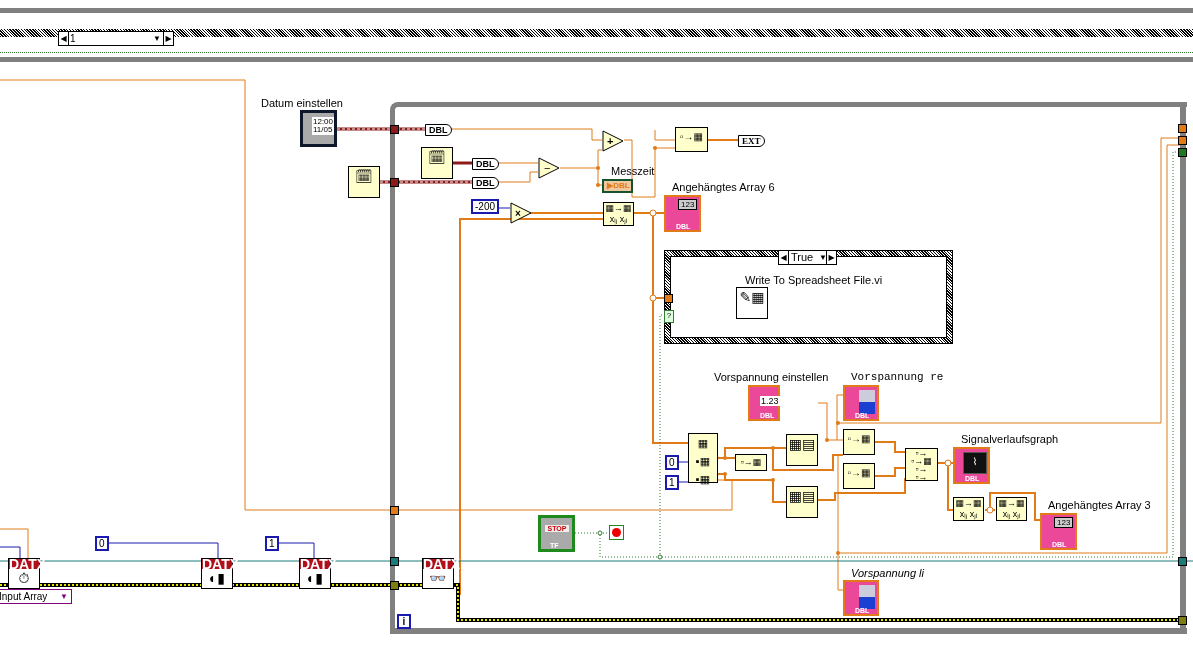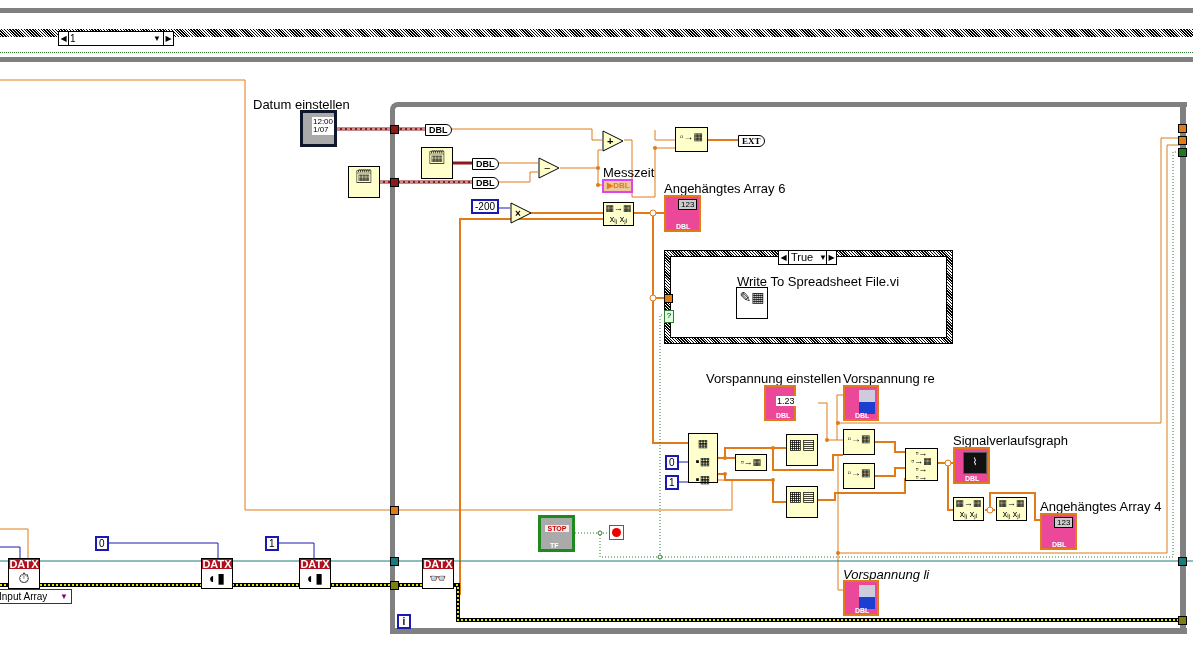--- a/index.html
+++ b/index.html
@@ -4,28 +4,28 @@
 <style>
   html, body { margin: 0; padding: 0; }
   body { width: 1193px; height: 645px; background: #ffffff; position: relative; overflow: hidden; font-family: "Liberation Sans", sans-serif; font-size: 11px; color: #000; }
   .abs { position: absolute; }
   .hbar { position: absolute; left: 0; width: 1193px; background: #808080; }
   .hatch { background-image: repeating-linear-gradient(45deg, #000 0 1px, #fff 1px 2px); }
   .seq-frame { position:absolute; left:0; top:29px; width:1193px; height:8px; }
   .dotted-green { position:absolute; border-top: 1px dotted #2e7d32; }
   .sel { position:absolute; background:#fff; border:1px solid #000; height:13px; font-size:10px; line-height:13px; }
   .sel .arrowbox { position:absolute; top:-1px; width:9px; height:13px; border:1px solid #000; background:#fff; font-size:8px; text-align:center; line-height:13px;}
-  .label { position:absolute; font-size:13px; white-space:nowrap; }
+  .label { position:absolute; font-size:11px; white-space:nowrap;margin-left:8px; }
   .node { position:absolute; background:#ffffcc; border:1px solid #000; box-sizing:border-box; }
   .ctrl-orange { position:absolute; background:#ec4899; border:2px solid #e07b18; box-sizing:border-box; }
   .const-blue { position:absolute; border:2px solid #1a1ab0; background:#fff; font-size:10px; line-height:11px; padding:0 2px; box-sizing:border-box; }
   .dbl { position:absolute; font-size:9px; font-weight:bold; border:1px solid #000; border-radius:0 6px 6px 0; background:#fff; padding:0 3px; line-height:10px; }
   .tunnel { position:absolute; width:9px; height:9px; border:1px solid #000; box-sizing:border-box; }
   .datx { position:absolute; width:32px; height:31px; border:1px solid #000; background:#fff; box-sizing:border-box; }
-  .datx .hdr { background:#b0101b; color:#fff; font-size:11px; font-weight:bold; text-align:center; line-height:10px; height:10px; }
+  .datx .hdr { background:#b0101b; color:#fff; font-size:14px; font-weight:bold; text-align:center; line-height:10px; height:10px; }
   .iconglyph { font-size:14px; text-align:center; line-height:18px; }
   svg.wires { position:absolute; left:0; top:0; }
 </style>
 </head>
 <body>
 
 <div class="hbar" style="top:8px;height:5px;"></div>
 <div class="seq-frame hatch"></div>
 <div class="sel" style="left:58px;top:31px;width:113px;">
   <span class="arrowbox" style="left:-1px;">◀</span>
@@ -129,21 +129,21 @@
 <div class="tunnel" style="left:1178px;top:124px;background:#e07b18;"></div>
 <div class="tunnel" style="left:1178px;top:136px;background:#e07b18;"></div>
 <div class="tunnel" style="left:1178px;top:148px;background:#1e7a1e;"></div>
 <div class="tunnel" style="left:1178px;top:557px;background:#1b7a7a;"></div>
 <div class="tunnel" style="left:1178px;top:616px;background:#7d7d10;"></div>
 
 <div class="label" style="left:253px;top:97px;">Datum einstellen</div>
 <div class="abs" style="left:300px;top:110px;width:37px;height:37px;border:3px solid #0f172a;background:#aaa;box-sizing:border-box;">
   <div style="position:absolute;left:9px;top:4px;background:#fff;font-size:8px;line-height:8px;padding:1px;">
     <div>12:00</div>
-    <div>1/07</div>
+    <div>11/05</div>
   </div>
 </div>
 
 <div class="node" style="left:348px;top:166px;width:32px;height:32px;">
     <div class="iconglyph">🗓</div>
   </div>
 <div class="node" style="left:421px;top:147px;width:32px;height:32px;">
     <div class="iconglyph">🗓</div>
   </div>
 
@@ -158,21 +158,21 @@
 <svg class="abs" style="left:602px;top:130px;" width="22" height="22">
     <polygon points="1,1 21,11 1,21" fill="#ffffcc" stroke="#000"></polygon>
     <text x="5" y="15" font-size="11" font-weight="bold" font-family="Liberation Sans, sans-serif">+</text>
   </svg>
 <svg class="abs" style="left:510px;top:202px;" width="22" height="22">
     <polygon points="1,1 21,11 1,21" fill="#ffffcc" stroke="#000"></polygon>
     <text x="5" y="15" font-size="10" font-weight="bold" font-family="Liberation Sans, sans-serif">×</text>
   </svg>
 
 <div class="label" style="left:603px;top:165px;">Messzeit</div>
-<div class="abs" style="left:602px;top:179px;width:31px;height:14px;background:#f0c8a0;border:2px solid #d946ef;box-sizing:border-box;font-size:8px;font-weight:bold;color:#e07b18;line-height:10px;padding-left:3px;">▶<span>DBL</span></div>
+<div class="abs" style="left:602px;top:179px;width:31px;height:14px;background:#f0c8a0;border:2px solid #14532d;box-sizing:border-box;font-size:8px;font-weight:bold;color:#e07b18;line-height:10px;padding-left:3px;">▶<span>DBL</span></div>
 
 <div class="node" style="left:675px;top:127px;width:33px;height:25px;">
     <div class="iconglyph" style="font-size:10px;">▫→▦</div>
   </div>
 <span class="dbl" style="left:738px;top:135px;font-family:Liberation Serif, serif;">EXT</span>
 
 <div class="const-blue" style="left:471px;top:199px;height:15px;">-200</div>
 
 <div class="node" style="left:603px;top:202px;width:31px;height:24px;">
     <div class="iconglyph" style="font-size:9px;line-height:11px;">▦→▦<br>xᵢⱼ xⱼᵢ</div>
@@ -194,26 +194,26 @@
   <span class="arrowbox" style="left:47px;">▶</span>
 </div>
 <div class="label" style="left:737px;top:274px;">Write To Spreadsheet File.vi</div>
 <div class="abs" style="left:736px;top:287px;width:32px;height:32px;border:1px solid #000;background:#fff;box-sizing:border-box;">
     <div class="iconglyph">✎▦</div>
   </div>
 <div class="tunnel" style="left:664px;top:294px;background:#e07b18;"></div>
 <div class="abs" style="left:664px;top:310px;width:8px;height:11px;border:1px solid #2e7d32;background:#dfd;font-size:8px;line-height:10px;text-align:center;">?</div>
 
 <div class="label" style="left:706px;top:371px;">Vorspannung einstellen</div>
-<div class="ctrl-orange" style="left:764px;top:385px;width:32px;height:36px;">
+<div class="ctrl-orange" style="left:748px;top:385px;width:32px;height:36px;">
   <div style="position:absolute;left:10px;top:9px;font-size:9px;background:#fff;padding:0 1px;">1.23</div>
   <div style="position:absolute;left:10px;bottom:0;font-size:7px;color:#fff;font-weight:bold;">DBL</div>
 </div>
 
-<div class="label" style="left:843px;top:371px;">Vorspannung re</div>
+<div class="label" style="left:843px;top:371px;font-family:Liberation Mono, monospace;">Vorspannung re</div>
 <div class="ctrl-orange" style="left:843px;top:385px;width:36px;height:36px;">
   <div style="position:absolute;left:14px;top:3px;width:16px;height:24px;background:linear-gradient(#ccd 0 50%,#1b3fd0 50%);"></div>
   <div style="position:absolute;left:10px;bottom:0;font-size:7px;color:#fff;font-weight:bold;">DBL</div>
 </div>
 
 <div class="const-blue" style="left:665px;top:455px;height:15px;">0</div>
 <div class="const-blue" style="left:665px;top:475px;height:15px;">1</div>
 
 <div class="node" style="left:688px;top:433px;width:30px;height:50px;">
     <div class="iconglyph" style="font-size:11px;">▦<br>▪▦<br>▪▦</div>
@@ -247,21 +247,21 @@
   <div style="position:absolute;left:10px;bottom:0;font-size:7px;color:#fff;font-weight:bold;">DBL</div>
 </div>
 
 <div class="node" style="left:953px;top:497px;width:31px;height:24px;">
     <div class="iconglyph" style="font-size:9px;line-height:11px;">▦→▦<br>xᵢⱼ xⱼᵢ</div>
   </div>
 <div class="node" style="left:996px;top:497px;width:31px;height:24px;">
     <div class="iconglyph" style="font-size:9px;line-height:11px;">▦→▦<br>xᵢⱼ xⱼᵢ</div>
   </div>
 
-<div class="label" style="left:1040px;top:499px;">Angehängtes Array 4</div>
+<div class="label" style="left:1040px;top:499px;">Angehängtes Array 3</div>
 <div class="ctrl-orange" style="left:1040px;top:513px;width:37px;height:37px;">
   <div style="position:absolute;left:12px;top:2px;font-size:8px;background:#ccc;border:1px solid #000;padding:0 2px;">123</div>
   <div style="position:absolute;left:10px;bottom:0;font-size:7px;color:#fff;font-weight:bold;">DBL</div>
 </div>
 
 <div class="label" style="left:843px;top:567px;font-style:italic;">Vorspannung li</div>
 <div class="ctrl-orange" style="left:843px;top:580px;width:36px;height:36px;">
   <div style="position:absolute;left:14px;top:3px;width:16px;height:24px;background:linear-gradient(#ccd 0 50%,#1b3fd0 50%);"></div>
   <div style="position:absolute;left:10px;bottom:0;font-size:7px;color:#fff;font-weight:bold;">DBL</div>
 </div>

